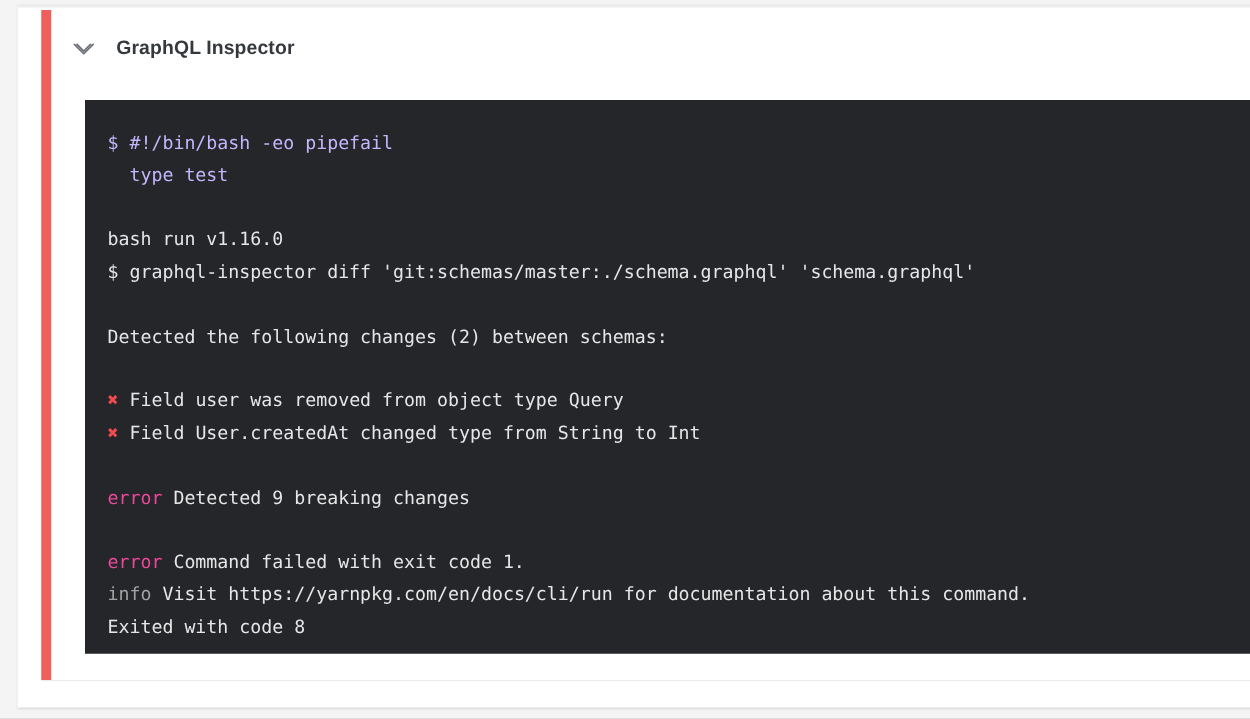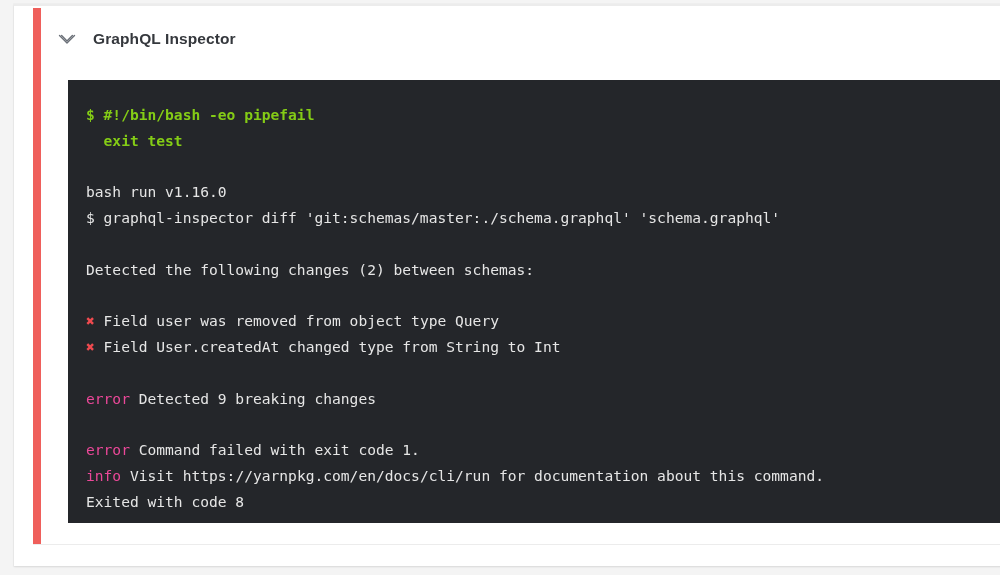--- a/index.html
+++ b/index.html
@@ -94,23 +94,23 @@
     padding: 0 18px;
     font-family: "DejaVu Sans Mono", "Liberation Mono", monospace;
     font-size: 14.6px;
     line-height: 25.8px;
     color: #e6e6e6;
     white-space: pre;
     tab-size: 2;
   }
   .log .line { min-height: 25.8px; }
   .log .blank { height: 25.8px; }
-  .cmd { font-weight: bold; color: #84cc16; }
+  .cmd { font-weight: normal; color: #c4b5fd; }
   .err-token { color: #ec4899; }
-  .info-token { color: #ec4899; }
+  .info-token { color: #a3a3a3; }
   .xmark { color: #ef4a4f; font-weight: bold; }
 
   
   .job-divider {
     position: absolute;
     left: 19px;
     top: 540px;
     width: 1000px;
     height: 1px;
     background: #ececec;
@@ -131,21 +131,21 @@
         <svg width="24" height="24" viewBox="0 0 24 24" fill="none" stroke="#6b7078" stroke-width="1.4" stroke-linecap="round" stroke-linejoin="round">
           <polyline points="4.5,8.5 12,16 19.5,8.5"></polyline>
           <polyline points="6.6,8.5 12,13.9 17.4,8.5"></polyline>
         </svg>
       </span>
       <span class="job-title">GraphQL Inspector</span>
     </div>
 
     <div class="terminal">
       <pre class="log"><span id="log-lines"><span class="line"><span class="cmd">$ #!/bin/bash -eo pipefail</span></span>
-<span class="line"><span class="cmd">  exit test</span></span>
+<span class="line"><span class="cmd">  type test</span></span>
 <span class="line blank">
 </span><span class="line"><span>bash run v1.16.0</span></span>
 <span class="line"><span>$ graphql-inspector diff 'git:schemas/master:./schema.graphql' 'schema.graphql'</span></span>
 <span class="line blank">
 </span><span class="line"><span>Detected the following changes (2) between schemas:</span></span>
 <span class="line blank">
 </span><span class="line"><span class="xmark">✖</span><span> Field user was removed from object type Query</span></span>
 <span class="line"><span class="xmark">✖</span><span> Field User.createdAt changed type from String to Int</span></span>
 <span class="line blank">
 </span><span class="line"><span class="err-token">error</span><span> Detected 9 breaking changes</span></span>

